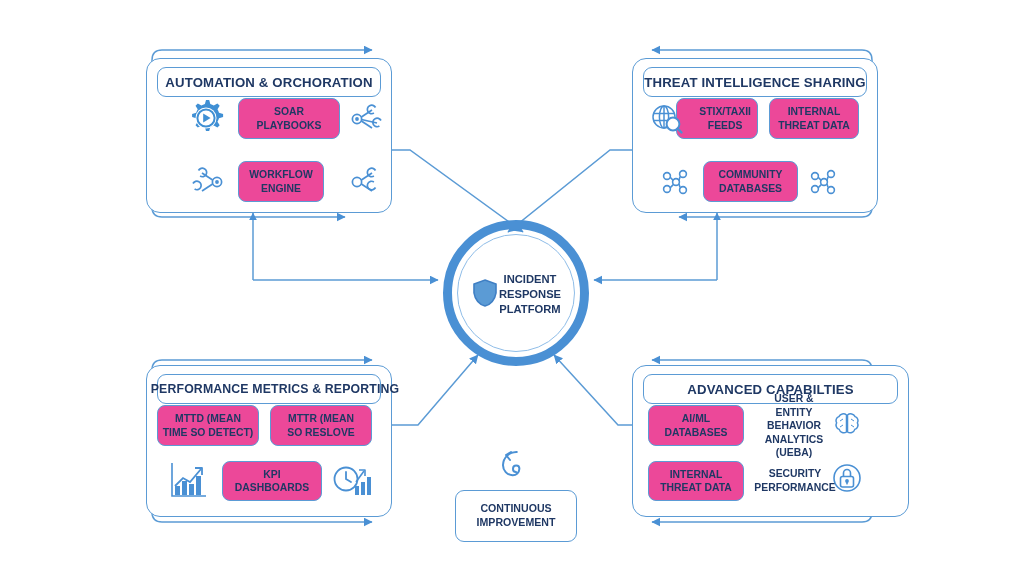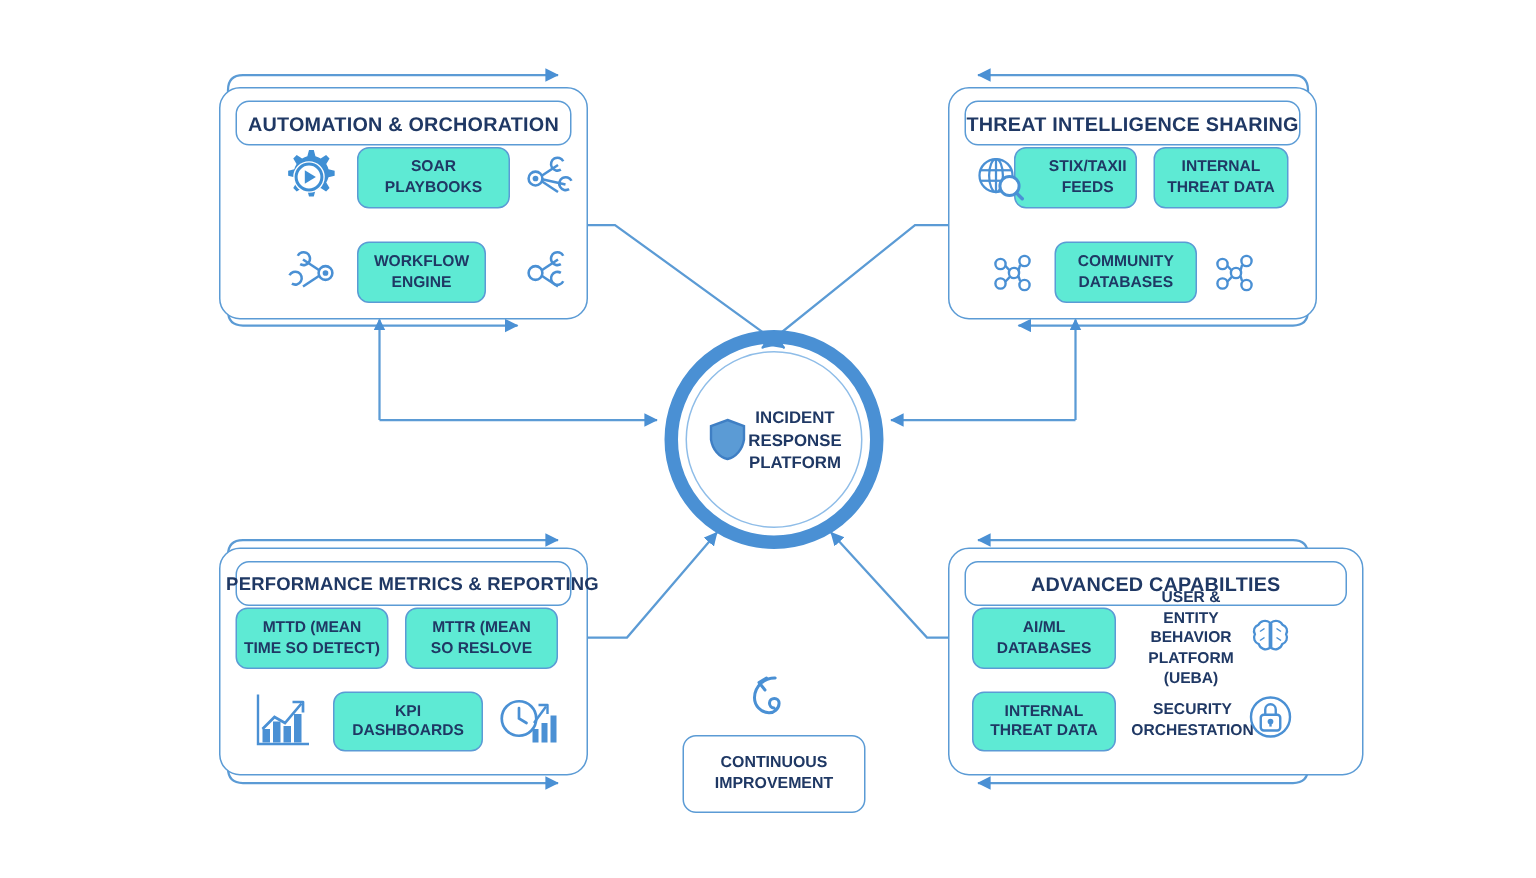--- a/index.html
+++ b/index.html
@@ -32,21 +32,21 @@
     color:#1f3864;
     white-space:nowrap;
     box-sizing:border-box;
   }
 
   
   .node{
     position:absolute;
     border:1.5px solid #5b9bd5;
     border-radius:8px;
-    background:#5eead4;
+    background:#ec4899;
     display:flex;align-items:center;justify-content:center;
     text-align:center;
     font-size:10.4px;font-weight:bold;line-height:1.28;
     color:#1f3864;
     box-sizing:border-box;
     padding:2px 4px;
   }
   .plaintext{
     position:absolute;
     display:flex;align-items:center;justify-content:center;
@@ -347,28 +347,28 @@
     <span>
       <span>INTERNAL</span><br>
       <span>THREAT DATA</span>
     </span>
   </div>
 
   <div class="plaintext" style="left:748px;top:403px;width:92px;height:46px;">
     <span>
       <span>USER &amp;</span><br>
       <span>ENTITY BEHAVIOR</span><br>
-      <span>PLATFORM (UEBA)</span>
+      <span>ANALYTICS (UEBA)</span>
     </span>
   </div>
 
   <div class="plaintext" style="left:750px;top:463px;width:90px;height:36px;">
     <span>
       <span>SECURITY</span><br>
-      <span>ORCHESTATION</span>
+      <span>PERFORMANCE</span>
     </span>
   </div>
 
   <svg class="icon" style="left:831px;top:408px;width:32px;height:32px;" viewBox="0 0 32 32">
     <g fill="none" stroke="#4a90d4" stroke-width="1.5">
       <path d="M15.5,7 a5,5 0 0 0 -7.6,1.6 a4.2,4.2 0 0 0 -2.3,6.2 a4.6,4.6 0 0 0 2.6,6.6 a4.8,4.8 0 0 0 7.3,2.6 z"></path>
       <path d="M16.5,7 a5,5 0 0 1 7.6,1.6 a4.2,4.2 0 0 1 2.3,6.2 a4.6,4.6 0 0 1 -2.6,6.6 a4.8,4.8 0 0 1 -7.3,2.6 z"></path>
       <path d="M16,7 L16,24" stroke-width="1.2"></path>
       <path d="M12,11 L9,13" stroke-width="1"></path>
       <path d="M12,17 L9,19" stroke-width="1"></path>

